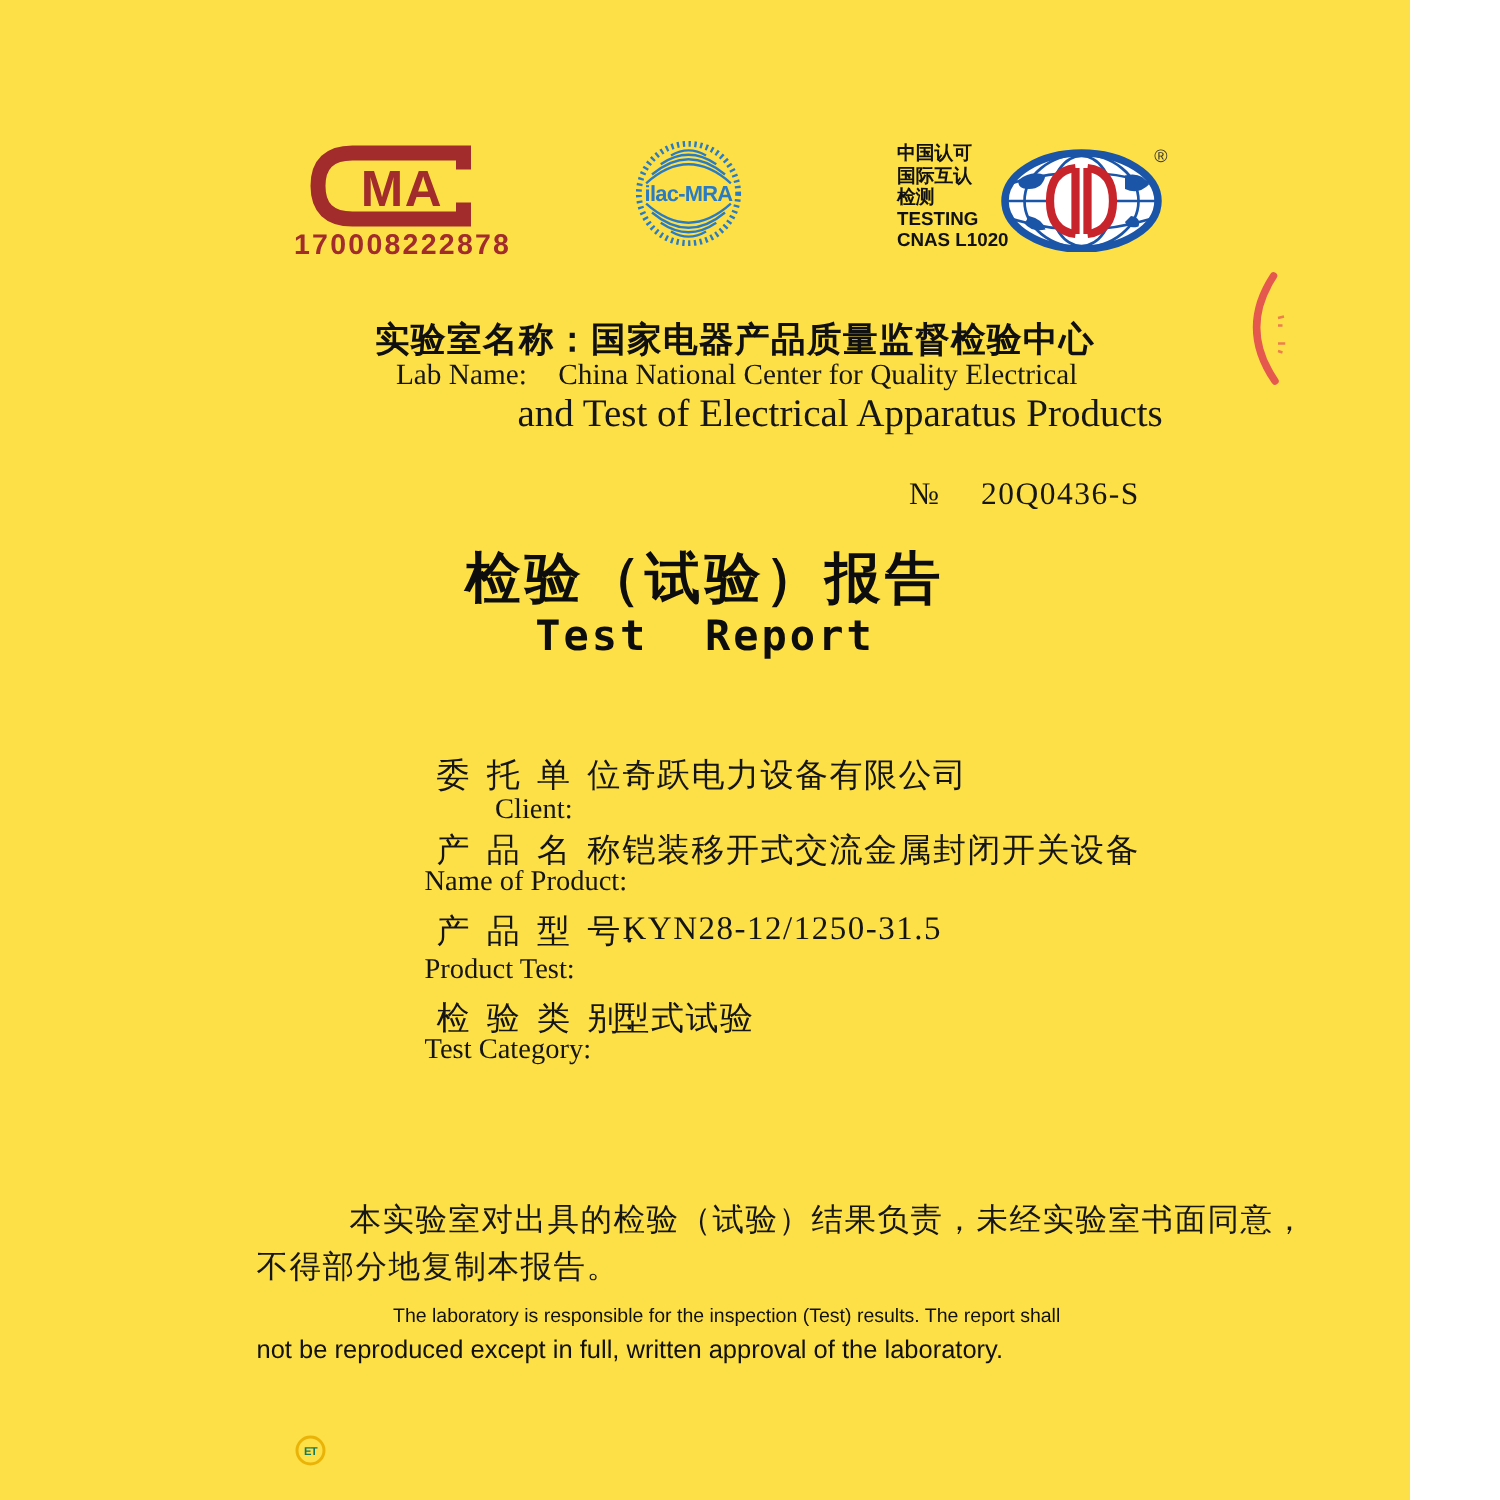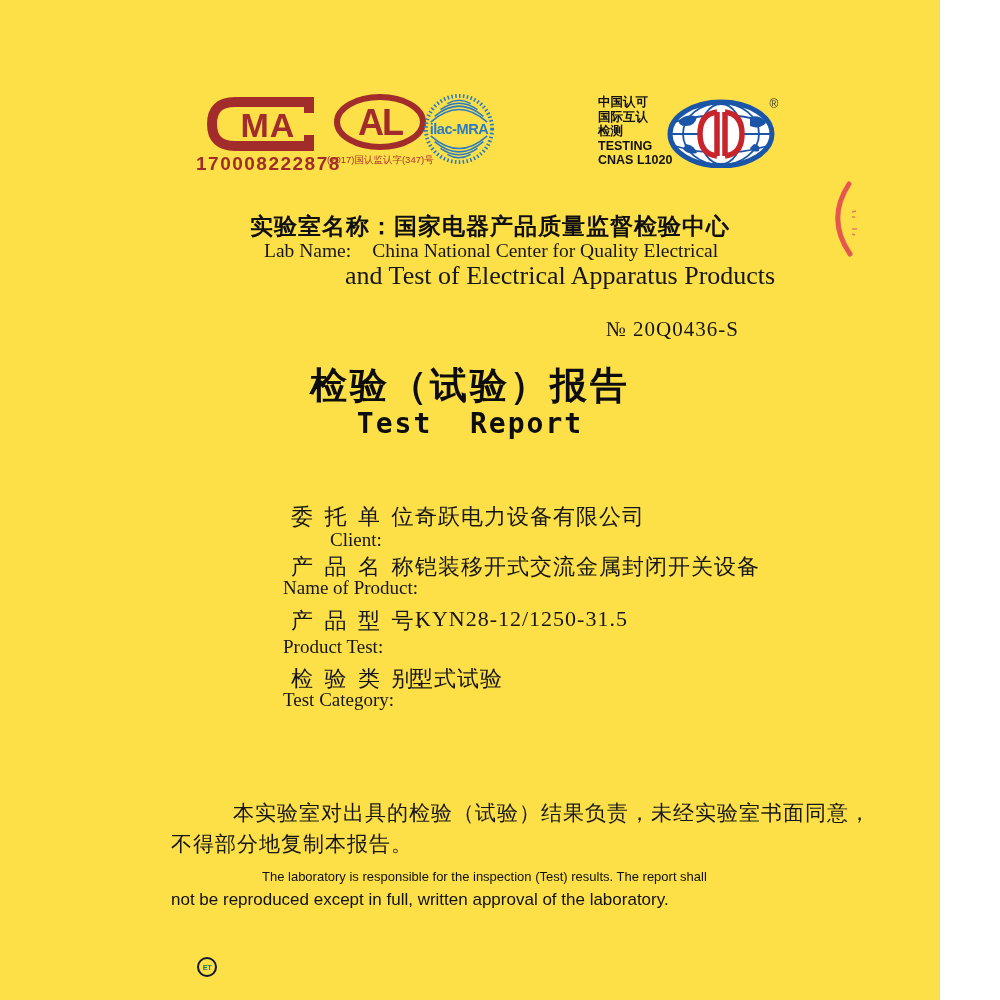--- a/index.html
+++ b/index.html
@@ -21,21 +21,21 @@
 
   
   .lab-cn{position:absolute;left:250px;top:211px;font-family:"Liberation Sans",sans-serif;
           font-weight:700;font-size:23px;letter-spacing:1px;color:#101010;white-space:nowrap;}
   .lab-en1{position:absolute;left:264px;top:240px;font-size:19.5px;white-space:nowrap;}
   .lab-en1 .gap{display:inline-block;width:21px;}
   .lab-en2{position:absolute;left:345px;top:261px;font-size:26px;white-space:nowrap;}
 
   
   .report-no{position:absolute;left:606px;top:317px;font-size:21px;white-space:nowrap;}
-  .report-no .no-val{margin-left:7px;letter-spacing:1px;text-align:center;}
+  .report-no .no-val{margin-left:28px;letter-spacing:1px;text-align:center;}
 
   
   .title-cn{position:absolute;left:0;right:0;top:361px;text-align:center;
             font-family:"Liberation Sans",sans-serif;font-weight:700;font-size:37px;
             letter-spacing:3px;color:#0d0d0d;}
   .title-en{position:absolute;left:0;right:0;top:407px;text-align:center;
             font-family:"DejaVu Sans Mono",monospace;font-weight:700;font-size:28px;
             letter-spacing:2px;white-space:pre;color:#0d0d0d;}
 
   
@@ -50,44 +50,37 @@
   .r4 .fvalue{left:411px;}
 
   
   .dis-cn1{position:absolute;left:233px;top:799px;font-size:21px;letter-spacing:1px;white-space:nowrap;}
   .dis-cn2{position:absolute;left:171px;top:830px;font-size:21px;letter-spacing:1px;white-space:nowrap;}
   .dis-en1{position:absolute;left:262px;top:869px;font-family:"Liberation Sans",sans-serif;font-size:13px;white-space:nowrap;color:#101010;}
   .dis-en2{position:absolute;left:171px;top:890px;font-family:"Liberation Sans",sans-serif;font-size:17px;white-space:nowrap;color:#101010;}
 
   
   .stamp{position:absolute;left:823px;top:181px;}
-  .et-mark{position:absolute;left:197px;top:957px;width:16px;height:16px;border:2px solid #0f172a;
+  .et-mark{position:absolute;left:197px;top:957px;width:16px;height:16px;border:2px solid #eab308;
            border-radius:50%;font-family:"Liberation Sans",sans-serif;font-weight:700;font-size:7.5px;
            color:#157A5B;display:flex;align-items:center;justify-content:center;letter-spacing:-0.5px;}
 </style>
 </head>
 <body>
 
 <div class="page">
 
   <div class="logo logo-cma">
     <svg width="126" height="56" viewBox="0 0 126 56">
       <path d="M104 17 L104 6 L30 6 Q7 6 7 28 Q7 50 30 50 L104 50 L104 39" fill="none" stroke="#A12C2B" stroke-width="10"></path>
       <text x="63" y="41" text-anchor="middle" font-family="Liberation Sans, sans-serif" font-size="34" font-weight="700" fill="#A12C2B" letter-spacing="1">MA</text>
     </svg>
     <div class="cma-number">170008222878</div>
   </div>
 
-  <div class="logo logo-cal">
-    <svg width="98" height="58" viewBox="0 0 98 58">
-      <ellipse cx="49" cy="28" rx="43" ry="25" fill="none" stroke="#A12C2B" stroke-width="6"></ellipse>
-      <text x="49" y="41" text-anchor="middle" font-family="Liberation Sans, sans-serif" font-size="36" font-weight="700" fill="#A12C2B" letter-spacing="-2">AL</text>
-    </svg>
-    <div class="cal-sub">(2017)国认监认字(347)号</div>
-  </div>
 
   <div class="logo logo-ilac">
     <svg width="74" height="74" viewBox="0 0 76 76">
       <circle cx="38" cy="38" r="34" fill="none" stroke="#2B7BC2" stroke-width="4" stroke-dasharray="1.6 2.4"></circle>
       <g fill="none" stroke="#2B7BC2" stroke-width="1.6">
         <path d="M9 31 Q38 5 67 31"></path>
           <path d="M13 25 Q38 4 63 25"></path>
         <path d="M19 18 Q38 5 57 18"></path>
           <path d="M26 12 Q38 5 50 12"></path>
         <path d="M9 45 Q38 71 67 45"></path>

